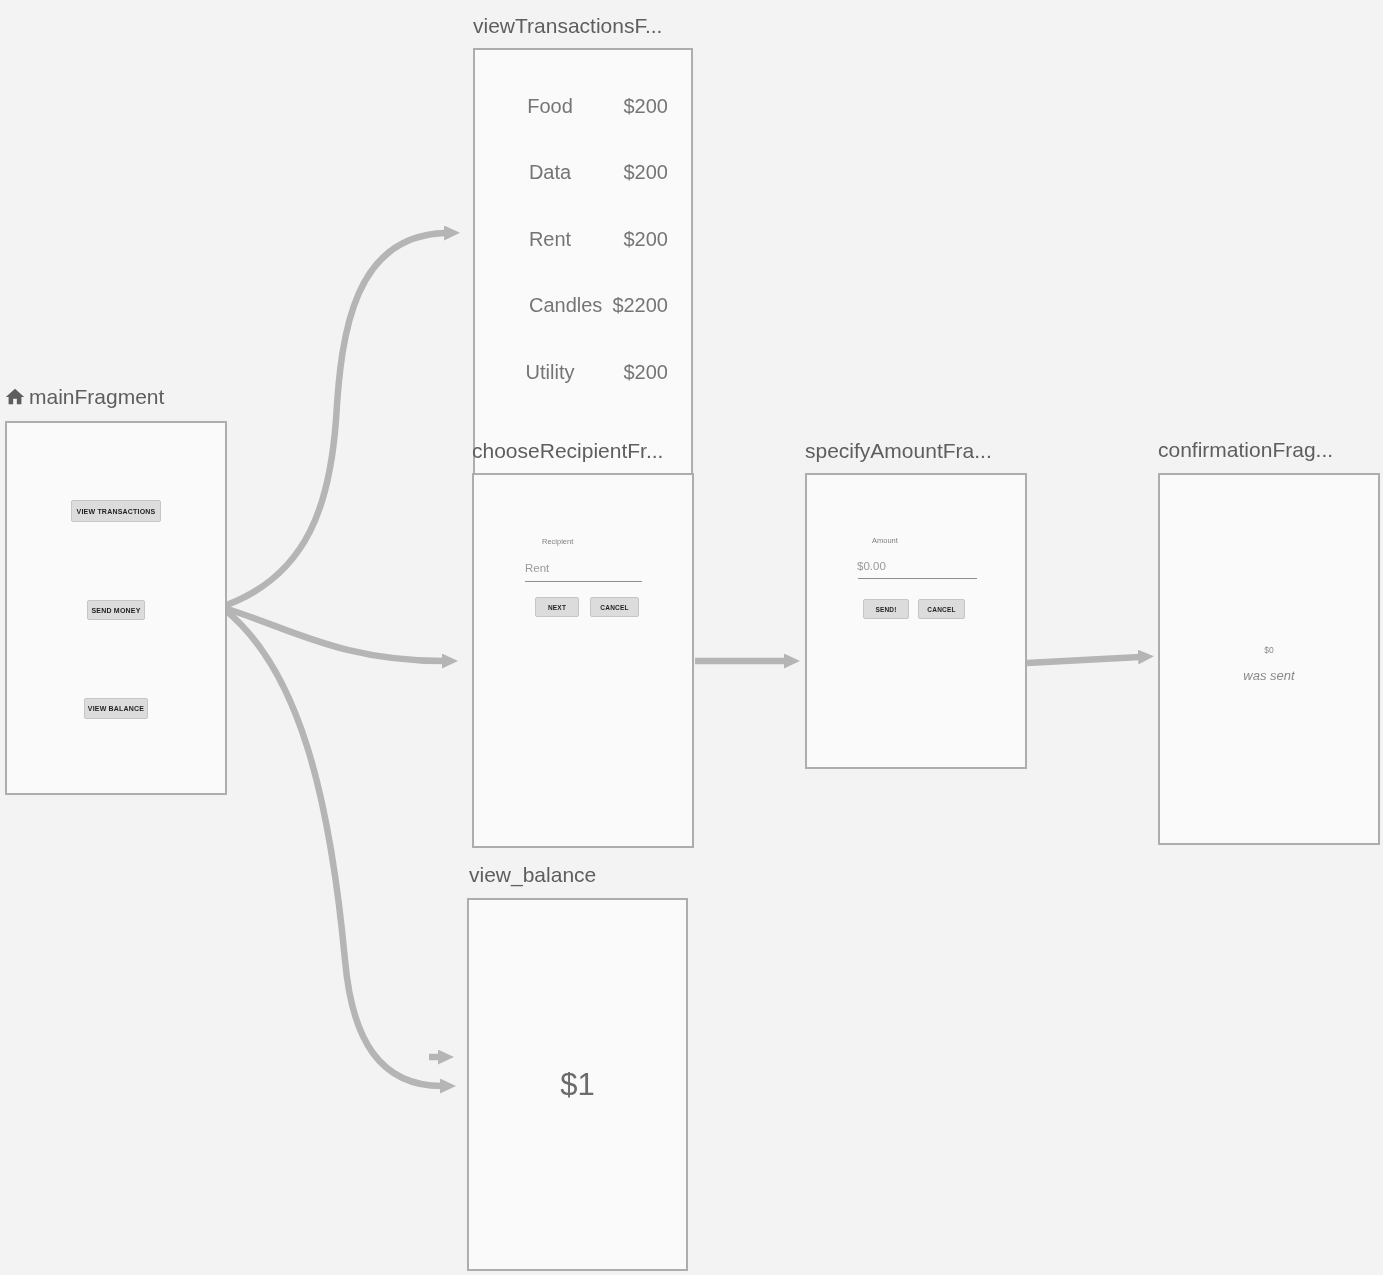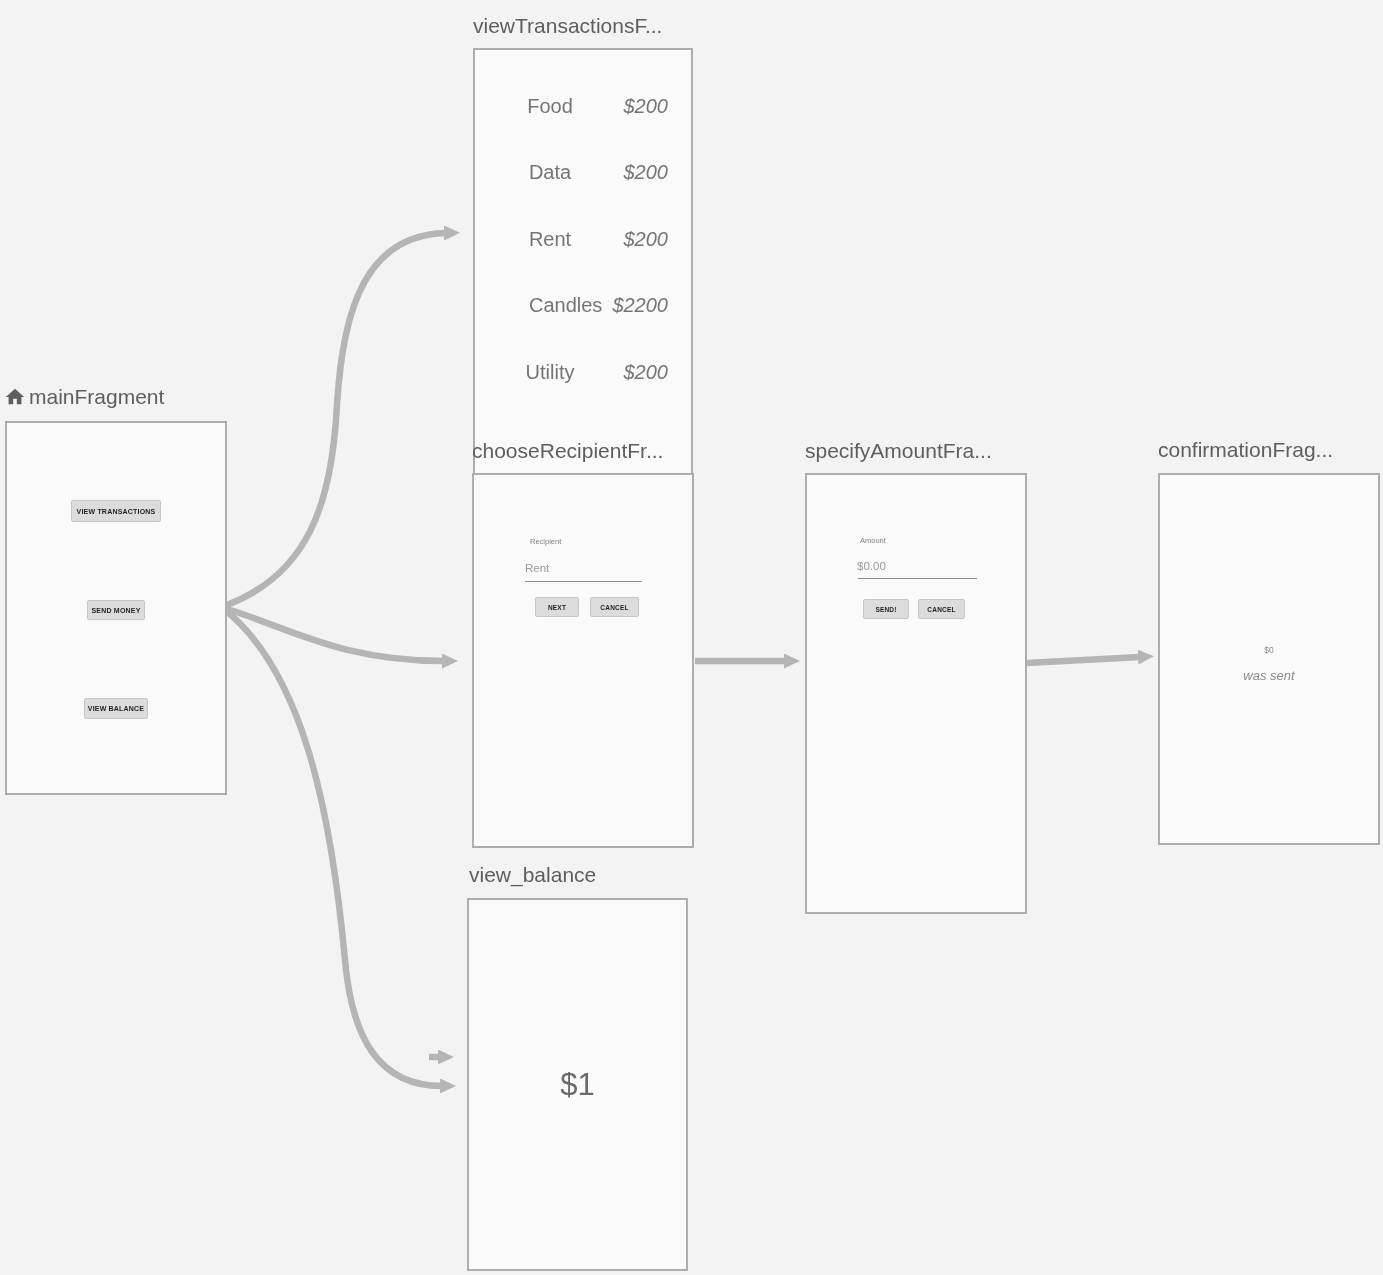--- a/index.html
+++ b/index.html
@@ -39,40 +39,41 @@
   .tx-row {
     position: absolute;
     left: 0; right: 23px;
     height: 24px;
     display: flex;
     align-items: center;
     font-size: 20px;
     color: #757575;
   }
   .tx-label { width: 110px; margin-left: 20px; text-align: center; }
-  .tx-amount { margin-left: auto; text-align: right; font-style: italic; }
+  .tx-amount { margin-left: auto; text-align: right; }
   
   .abtn {
     position: absolute;
     background: #dcdcdc;
     border: 1px solid #c6c6c6;
     border-radius: 2px;
     box-sizing: border-box;
     display: flex;
     align-items: center;
     justify-content: center;
     color: #1f1f1f;
     font-weight: bold;
     letter-spacing: 0.2px;
   }
   .pv-label {
     position: absolute;
     font-size: 7.5px;
     color: #828282;
     white-space: nowrap;
+    margin-left: 12px;
   }
   .pv-value {
     position: absolute;
     font-size: 11.5px;
     color: #9b9b9b;
     white-space: nowrap;
   }
   .pv-underline {
     position: absolute;
     height: 1px;
@@ -162,21 +163,21 @@
     <div class="pv-label" style="left:56px; top:62px;">Recipient</div>
     <div class="pv-value" style="left:51px; top:87px;">Rent</div>
     <div class="pv-underline" style="left:51px; top:106px; width:117px;"></div>
     <div class="abtn" style="left:61px; top:122px; width:44px; height:20px; font-size:6.5px;">NEXT</div>
     <div class="abtn" style="left:116px; top:122px; width:49px; height:20px; font-size:6.5px;">CANCEL</div>
   </div>
 
   <div class="frag-title" style="left:805px; top:439px;">
     <span>specifyAmountFra...</span>
   </div>
-  <div class="card" style="left:805px; top:473px; width:222px; height:441px;">
+  <div class="card" style="left:805px; top:473px; width:222px; height:296px;">
     <div class="pv-label" style="left:53px; top:61px;">Amount</div>
     <div class="pv-value" style="left:50px; top:85px;">$0.00</div>
     <div class="pv-underline" style="left:51px; top:103px; width:119px;"></div>
     <div class="abtn" style="left:56px; top:124px; width:46px; height:20px; font-size:6.5px;">SEND!</div>
     <div class="abtn" style="left:111px; top:124px; width:47px; height:20px; font-size:6.5px;">CANCEL</div>
   </div>
 
   <div class="frag-title" style="left:1158px; top:438px;justify-content:center;">
     <span>confirmationFrag...</span>
   </div>

